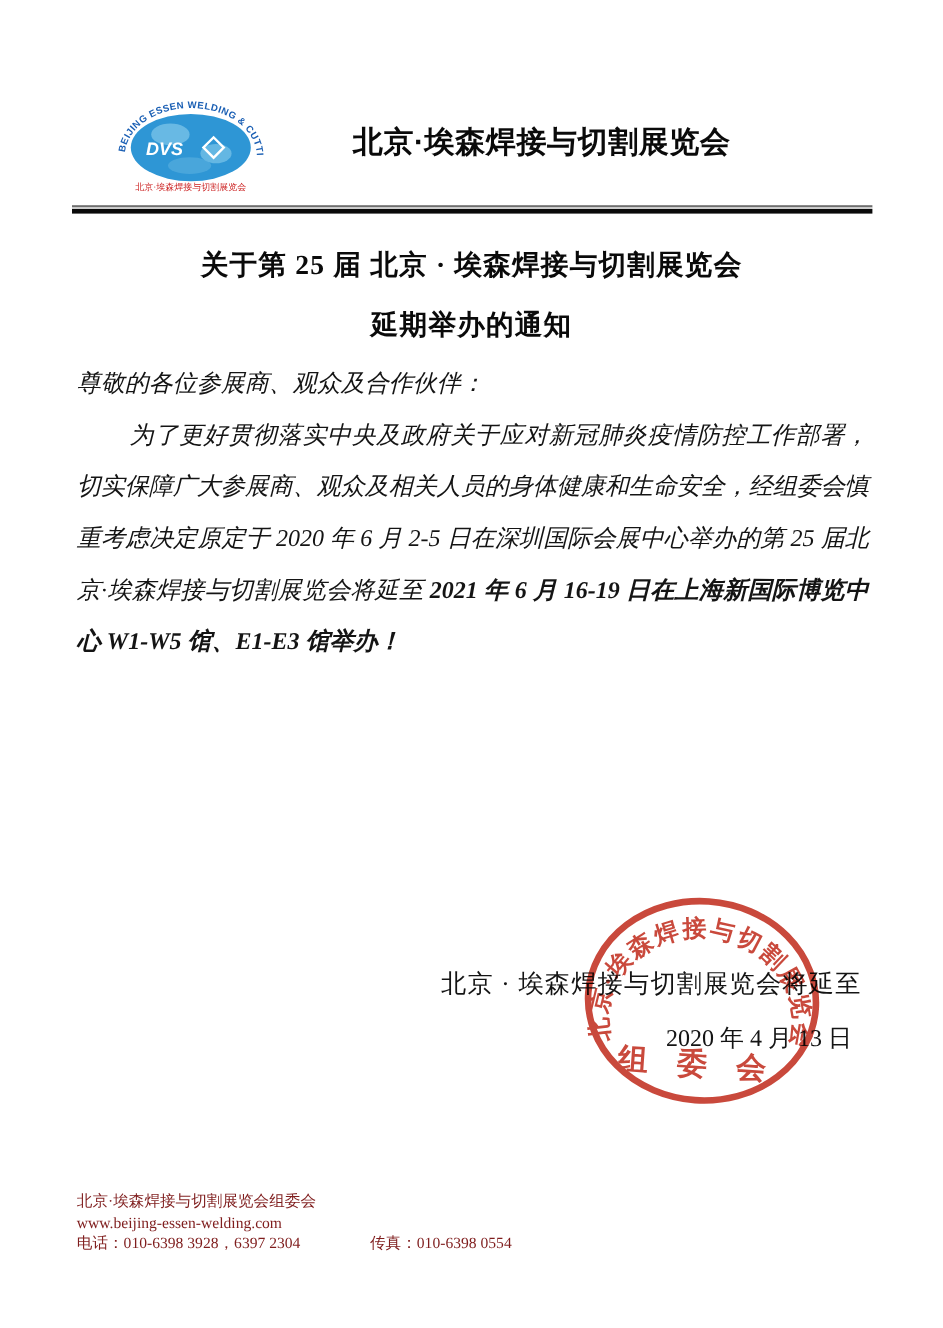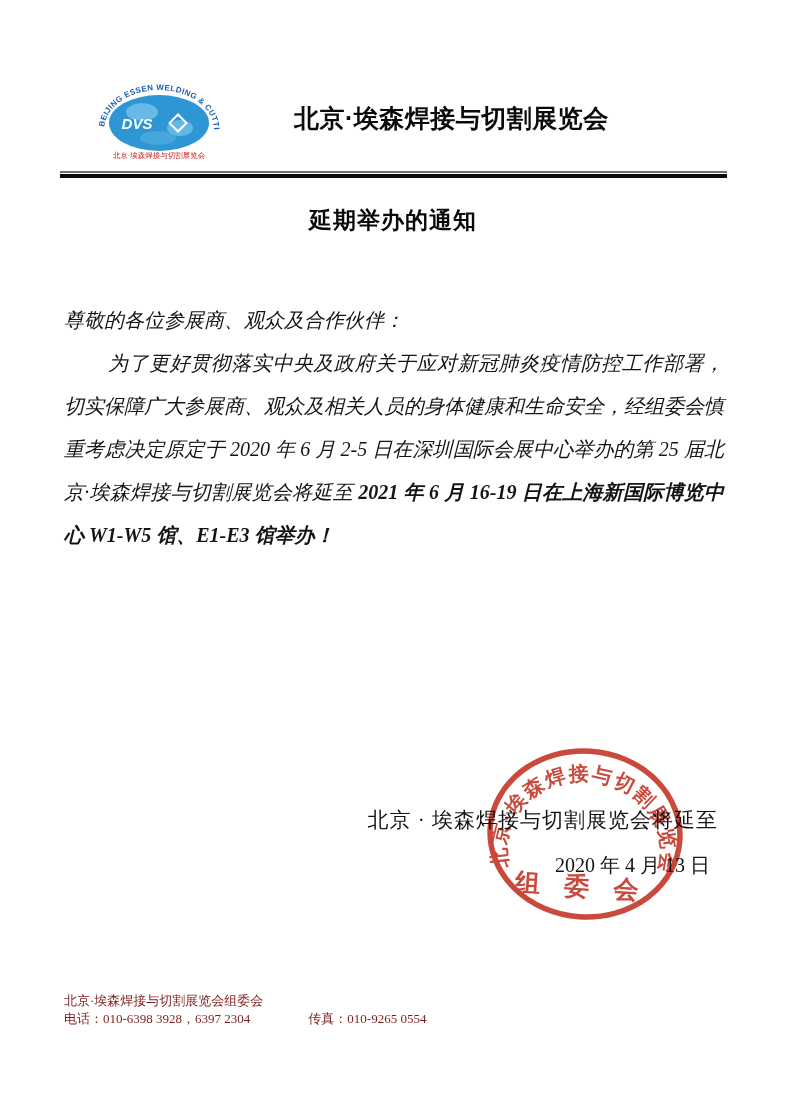--- a/index.html
+++ b/index.html
@@ -140,20 +140,21 @@
   </div>
   <div class="org-title">北京·埃森焊接与切割展览会</div>
 
   <div class="rule">
     <div class="thin"></div>
     <div class="gap"></div>
     <div class="thick"></div>
   </div>
 
   <div class="doc-title">
+    <div>关于第 25 届 北京 · 埃森焊接与切割展览会</div>
     <div>延期举办的通知</div>
   </div>
 
   <div class="body">
     <p class="salutation">尊敬的各位参展商、观众及合作伙伴：</p>
     <p class="para"><span>为了更好贯彻落实中央及政府关于应对新冠肺炎疫情防控工作部署，切实保障广大参展商、观众及相关人员的身体健康和生命安全，经组委会慎重考虑决定原定于 2020 年 6 月 2-5 日在深圳国际会展中心举办的第 25 届北京·埃森焊接与切割展览会将延至 </span><b>2021 年 6 月 16-19 日在上海新国际博览中心 W1-W5 馆、E1-E3 馆举办！</b></p>
   </div>
 
   <div class="sig-org">北京 · 埃森焊接与切割展览会将延至</div>
   <div class="sig-date">2020 年 4 月 13 日</div>
@@ -166,16 +167,17 @@
       <ellipse cx="103" cy="92" rx="95" ry="83" fill="none" stroke="#c5392b" stroke-width="5.5"></ellipse>
       <text font-size="20" font-weight="bold" fill="#c5392b" letter-spacing="2">
         <textPath href="#sealArc" startOffset="1%">北京·埃森焊接与切割展览会</textPath>
       </text>
       <text x="103" y="153" text-anchor="middle" font-size="25" font-weight="bold" fill="#c5392b" letter-spacing="9">组 委 会</text>
     </svg>
   </div>
 
   <div class="footer">
     <div>北京·埃森焊接与切割展览会组委会</div>
-    <div><span>电话：010-6398 3928，6397 2304</span><span class="contact-gap"></span><span>传真：010-9265 0554</span></div>
+    <div>www.beijing-essen-welding.com</div>
+    <div><span>电话：010-6398 3928，6397 2304</span><span class="contact-gap"></span><span>传真：010-6398 0554</span></div>
   </div>
 
 </div>
 
 </body></html>

